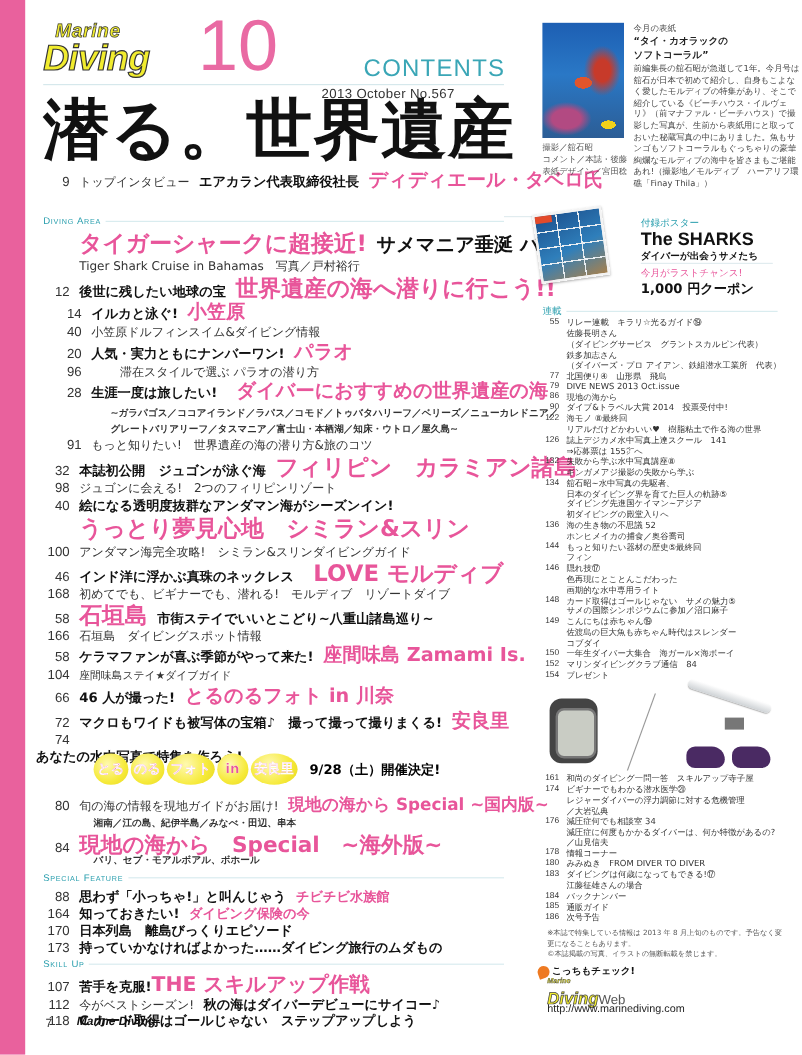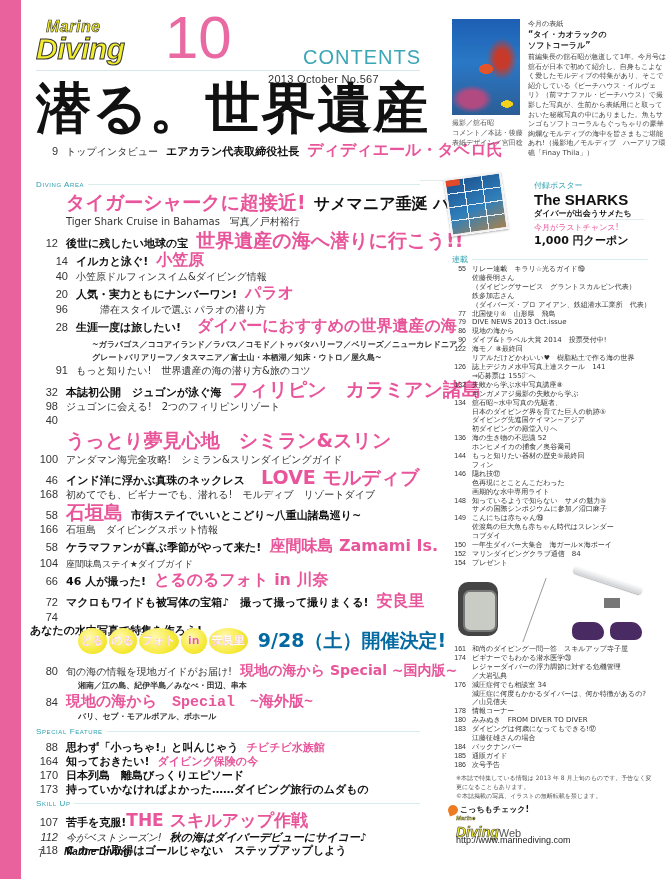--- a/index.html
+++ b/index.html
@@ -24,21 +24,21 @@
   .t-pl { font-size: 19px; color: #e8559a; font-weight: bold; }
   .t-ps { font-size: 11px; color: #e8559a; font-weight: bold; }
   .t-bl { font-size: 16px; font-weight: bold; color: #111; }
   .gap { display: inline-block; width: 8px; }
   .section-head { position: absolute; left: 36px; font-size: 8px; color: #2a9fae; letter-spacing: 0.6px; font-family: "Liberation Sans", sans-serif; font-variant: small-caps; display: flex; align-items: center; width: 384px; }
   .section-head .line { flex: 1; height: 1px; background: #d9ecef; margin-left: 4px; }
 
   .event-banner { position: absolute; left: 78px; top: 547px; display: flex; align-items: center; }
   .event-logo { display: flex; align-items: center; gap: 2px; }
   .bubble { display: inline-block; background: radial-gradient(circle at 40% 35%, #fff9b0, #f6ea3a 60%, #e8d820); border-radius: 50%; color: #e8559a; font-weight: bold; font-size: 11px; text-align: center; line-height: 26px; height: 26px; min-width: 26px; padding: 0 3px; -webkit-text-stroke: 0.2px #fff; }
-  .event-text { font-size: 19px; color: #0369a1; font-weight: bold; margin-left: 10px; }
+  .event-text { font-size: 11px; color: #000000; font-weight: bold; margin-left: 10px; }
 
   .footer-pg { position: absolute; left: 38px; top: 848px; font-size: 10px; color: #333; font-family: "Liberation Sans", sans-serif; }
   .footer-logo { position: absolute; left: 64px; top: 846px; font-size: 10px; font-weight: bold; font-style: italic; color: #111; font-family: "Liberation Sans", sans-serif; }
 
   
   .cover-photo { position: absolute; left: 452px; top: 19px; width: 68px; height: 96px; background:
       radial-gradient(ellipse 12px 8px at 34px 50px, #e2552b 60%, transparent 61%),
       radial-gradient(ellipse 10px 6px at 55px 85px, #f2d21a 60%, transparent 61%),
       radial-gradient(ellipse 22px 30px at 50px 40px, #c73a2a 30%, transparent 70%),
       radial-gradient(ellipse 30px 20px at 20px 80px, #b24a82 40%, transparent 70%),
@@ -175,20 +175,21 @@
   <span class="t-b">本誌初公開　ジュゴンが泳ぐ海</span>
     <span class="gap"></span>
   <span class="t-pl">フィリピン　カラミアン諸島</span>
 </div>
 <div class="row" style="left:30px; top:400px;">
   <span class="pg">98</span>
   <span class="t-s">ジュゴンに会える!　2つのフィリピンリゾート</span>
 </div>
 <div class="row" style="left:30px; top:414px;">
   <span class="pg">40</span>
+  <span class="t-b">絵になる透明度抜群なアンダマン海がシーズンイン!</span>
 </div>
 <div class="row" style="left:30px; top:428px;">
   <span class="pg"></span>
   <span class="t-pl">うっとり夢見心地　シミラン&amp;スリン</span>
 </div>
 <div class="row" style="left:30px; top:453px;">
   <span class="pg">100</span>
   <span class="t-s">アンダマン海完全攻略!　シミラン&amp;スリンダイビングガイド</span>
 </div>
 <div class="row" style="left:30px; top:465px;">
@@ -254,21 +255,21 @@
   <span class="pg">80</span>
   <span class="t-s">旬の海の情報を現地ガイドがお届け!</span>
     <span class="gap"></span>
   <span class="t-pm" style="font-size:14px;">現地の海から Special ~国内版~</span>
 </div>
 <div class="row" style="left:78px; top:680px;">
   <span class="t-s" style="font-size:8px; font-weight:bold;">湘南／江の島、紀伊半島／みなべ・田辺、串本</span>
 </div>
 <div class="row" style="left:30px; top:692px;">
   <span class="pg">84</span>
-  <span class="t-pm" style="font-size:15px;font-family:Liberation Mono, monospace;">現地の海から　Special　~海外版~</span>
+  <span class="t-pm" style="font-size:18px;">現地の海から　Special　~海外版~</span>
 </div>
 <div class="row" style="left:78px; top:711px;">
   <span class="t-s" style="font-size:8px; font-weight:bold;">バリ、セブ・モアルボアル、ボホール</span>
 </div>
 
 <div class="section-head" style="top:727px;">
   <span>Special Feature</span>
     <span class="line"></span>
 </div>
 <div class="row" style="left:30px; top:740px;">
@@ -294,21 +295,21 @@
 
 <div class="section-head" style="top:799px;">
   <span>Skill Up</span>
     <span class="line"></span>
 </div>
 <div class="row" style="left:30px; top:809px;">
   <span class="pg">107</span>
   <span class="t-b">苦手を克服!</span>
   <span class="t-pl" style="font-size:17px;">THE スキルアップ作戦</span>
 </div>
-<div class="row" style="left:30px; top:830px;font-style:italic;">
+<div class="row" style="left:30px; top:830px;">
   <span class="pg">112</span>
   <span class="t-s">今がベストシーズン!</span>
     <span class="gap"></span>
   <span class="t-b">秋の海はダイバーデビューにサイコー♪</span>
 </div>
 <div class="row" style="left:30px; top:843px;">
   <span class="pg">118</span>
   <span class="t-b">C カード取得はゴールじゃない　ステップアップしよう</span>
 </div>
 
@@ -441,21 +442,21 @@
     <div class="s-row">
       <span class="s-pg"></span>
       <span>色再現にとことんこだわった</span>
     </div>
     <div class="s-row">
       <span class="s-pg"></span>
       <span>画期的な水中専用ライト</span>
     </div>
     <div class="s-row">
       <span class="s-pg">148</span>
-      <span>知っているようで知らない　サメの魅力⑤</span>
+      <span>カード取得はゴールじゃない　サメの魅力⑤</span>
     </div>
     <div class="s-row">
       <span class="s-pg"></span>
       <span>サメの国際シンポジウムに参加／沼口麻子</span>
     </div>
     <div class="s-row">
       <span class="s-pg">149</span>
       <span>こんにちは赤ちゃん⑲</span>
     </div>
     <div class="s-row">

